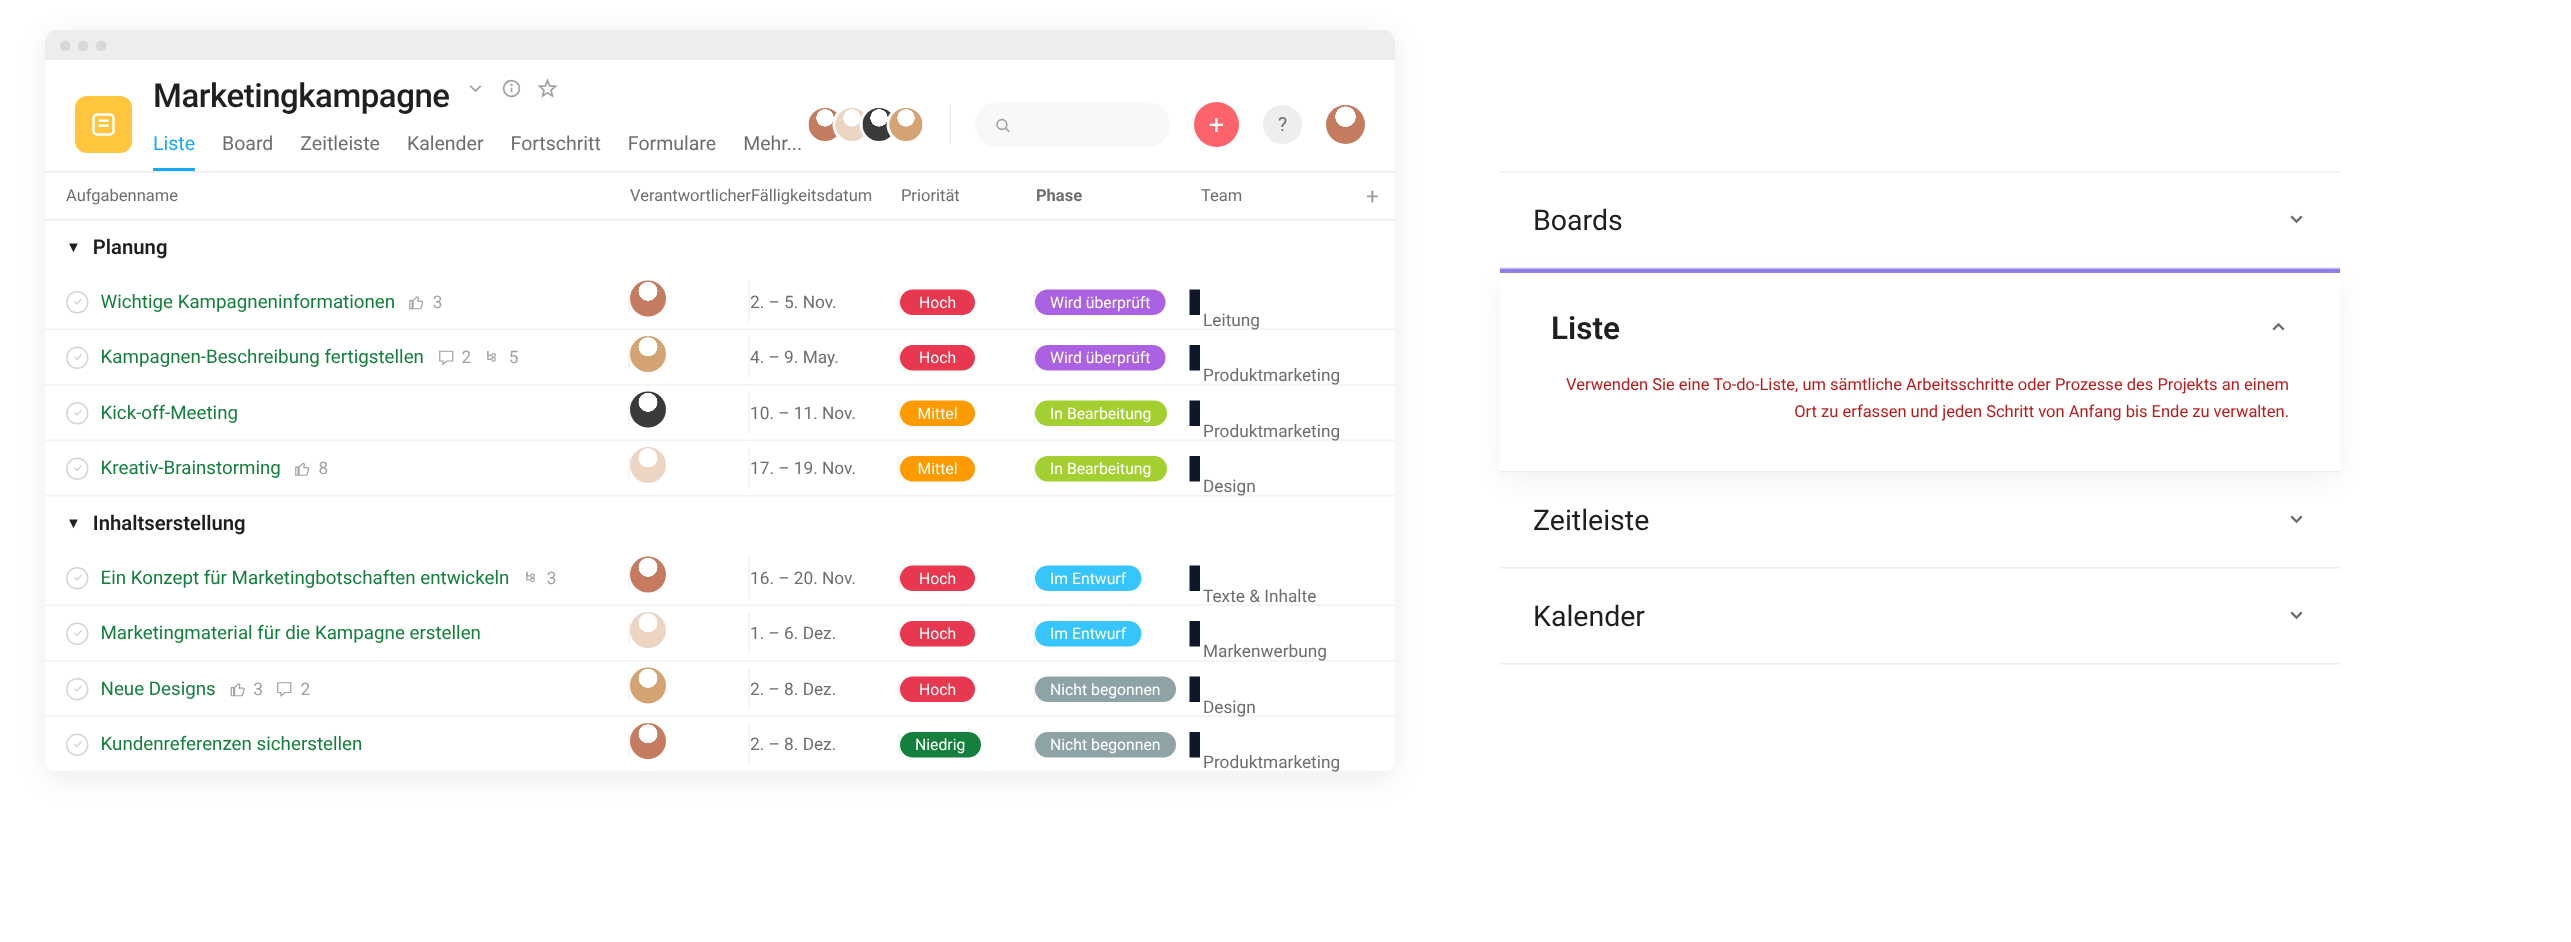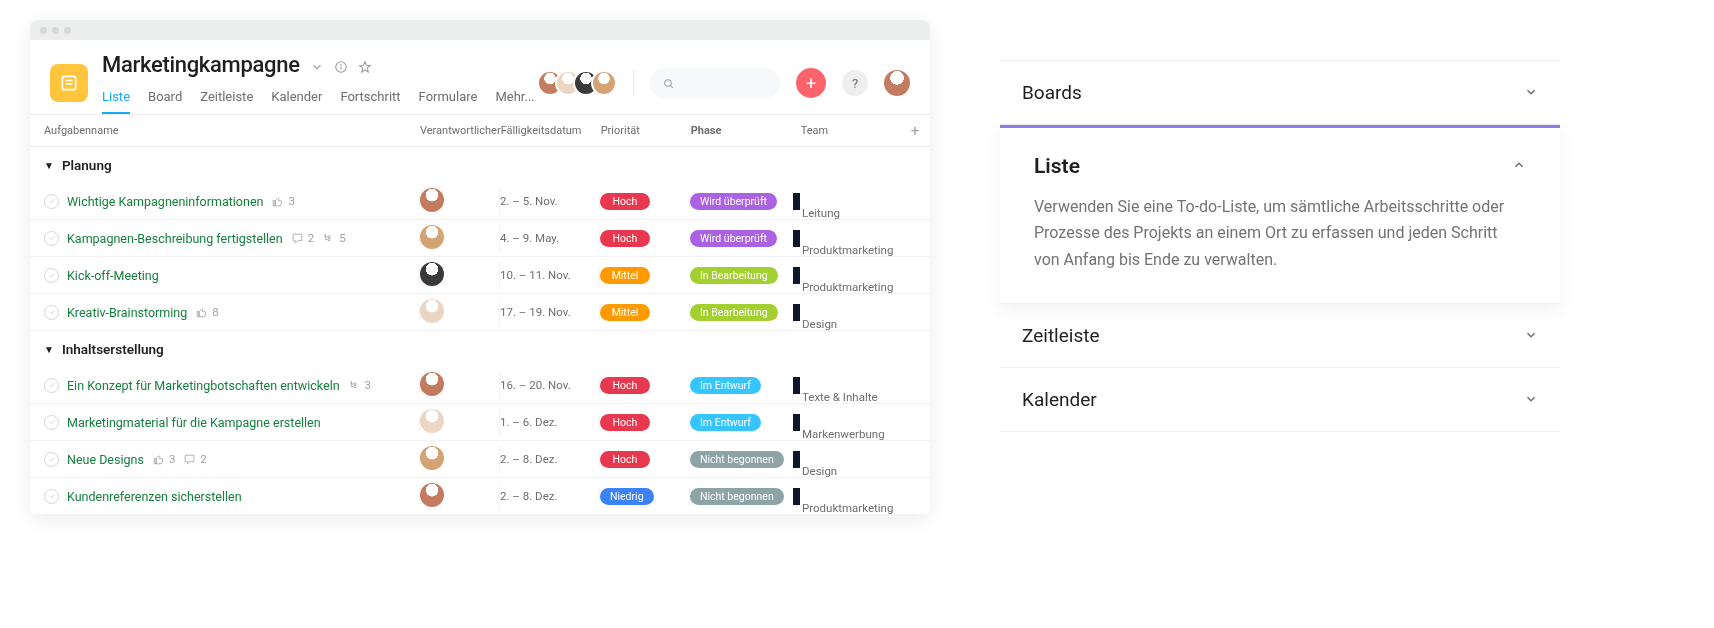--- a/index.html
+++ b/index.html
@@ -34,21 +34,21 @@
   }
   .tb-dot { width:7px; height:7px; border-radius:50%; background:#d8d8d8; }
   
   .hdr { padding: 12px 20px 0 20px; display:flex; align-items:center; }
   .proj-icon {
     width:38px; height:38px; border-radius:8px; background:#ffc53d;
     display:flex; align-items:center; justify-content:center; margin-right:14px;
   }
   .proj-icon svg { width:20px; height:20px; stroke:#fff; fill:none; stroke-width:2; }
   .proj-left { flex:1; }
-  .title-row { display:flex; align-items:flex-end; gap:10px; }
+  .title-row { display:flex; align-items:flex-start; gap:10px; }
   .title { font-size:22px; font-weight:500; letter-spacing:-0.3px; }
   .title-ctrl { color:#a2a0a2; display:flex; gap:10px; align-items:center; }
   .title-ctrl svg { width:14px; height:14px; stroke:#a2a0a2; fill:none; stroke-width:2; }
   .chev-down { display:inline-block; }
   .tabs { display:flex; gap:18px; margin-top:6px; font-size:13px; color:#6d6e6f; }
   .tabs span { padding:6px 0 8px 0; cursor:pointer; }
   .tabs .active { color:#14aaf5; border-bottom:2px solid #14aaf5; }
   .hdr-right { display:flex; align-items:center; gap:16px; }
   .avatars { display:flex; align-items:center; }
   .avatars .av { width:26px; height:26px; border-radius:50%; border:2px solid #fff; margin-left:-8px; }
@@ -98,41 +98,42 @@
   .rc-due { flex:0 0 100px; color:#6d6e6f; font-size:11.5px; border-right:1px solid #f3f2f2;}
   .rc-prio { flex:0 0 90px; border-right:1px solid #f3f2f2;}
   .rc-phase { flex:0 0 110px; border-right:7px solid #0f172a;}
   .rc-team { flex:1; color:#6d6e6f; font-size:11.5px; padding-left:2px;margin-top:24px;}
   .pill {
     display:inline-block; padding:2px 10px; border-radius:10px; font-size:10.5px; color:#fff;
     min-width:50px; text-align:center;
   }
   
   .side {
-    margin: 60px 40px 0 70px;
+    margin: 114px 40px 0 70px;
     width: 560px;
+    text-align: right;
   }
   .acc-row {
     display:flex; align-items:center; justify-content:space-between;
     padding:20px 22px; border-bottom:1px solid #eee; font-size:19px; color:#1e1f21;
     cursor:pointer;
   }
   .acc-row.divider-top { border-top:1px solid #eee; }
   .acc-row svg { width:14px; height:14px; stroke:#6d6e6f; fill:none; stroke-width:2.5; }
   .acc-open {
     border-top:3px solid #8f7ee7;
     background:#fff;
     padding:26px 34px 30px 34px;
     box-shadow: 0 6px 18px rgba(0,0,0,0.05);
     border-bottom:1px solid #eee;
   }
   .acc-open .ot-row { display:flex; justify-content:space-between; align-items:center; margin-bottom:16px;}
   .acc-open h3 { font-size:21px; font-weight:600; }
   .acc-open svg { width:14px; height:14px; stroke:#6d6e6f; fill:none; stroke-width:2.5; }
-  .acc-open p { font-size:16px; line-height:1.65; color:#737373; }
+  .acc-open p { font-size:11px; line-height:1.65; color:#b91c1c; }
 </style>
 </head>
 <body>
 
 <div class="app-wrap">
   <div class="app">
     <div class="titlebar">
       <span class="tb-dot"></span>
       <span class="tb-dot"></span>
       <span class="tb-dot"></span>
@@ -368,21 +369,21 @@
             <div class="rc-name">
               <span class="chk">
                 <svg viewBox="0 0 24 24">
                   <polyline points="5 12 10 17 19 7"></polyline>
                 </svg>
               </span>
               <span class="task-text">Kundenreferenzen sicherstellen</span>
             </div>
             <div class="rc-owner"><span class="av-sm" style="display:inline-block;background:radial-gradient(circle at 50% 30%, #fff2 0 30%, #c47b5f 31%)"></span></div>
             <div class="rc-due">2. – 8. Dez.</div>
-            <div class="rc-prio"><span class="pill" style="background:#3b82f6">Niedrig</span></div>
+            <div class="rc-prio"><span class="pill" style="background:#15803d">Niedrig</span></div>
             <div class="rc-phase"><span class="pill" style="background:#8da3a6">Nicht begonnen</span></div>
             <div class="rc-team">Produktmarketing</div>
           </div>
         </div>
     </div>
   </div>
 </div>
 
 <div class="side" id="accordion">
     <div class="acc-row divider-top">

